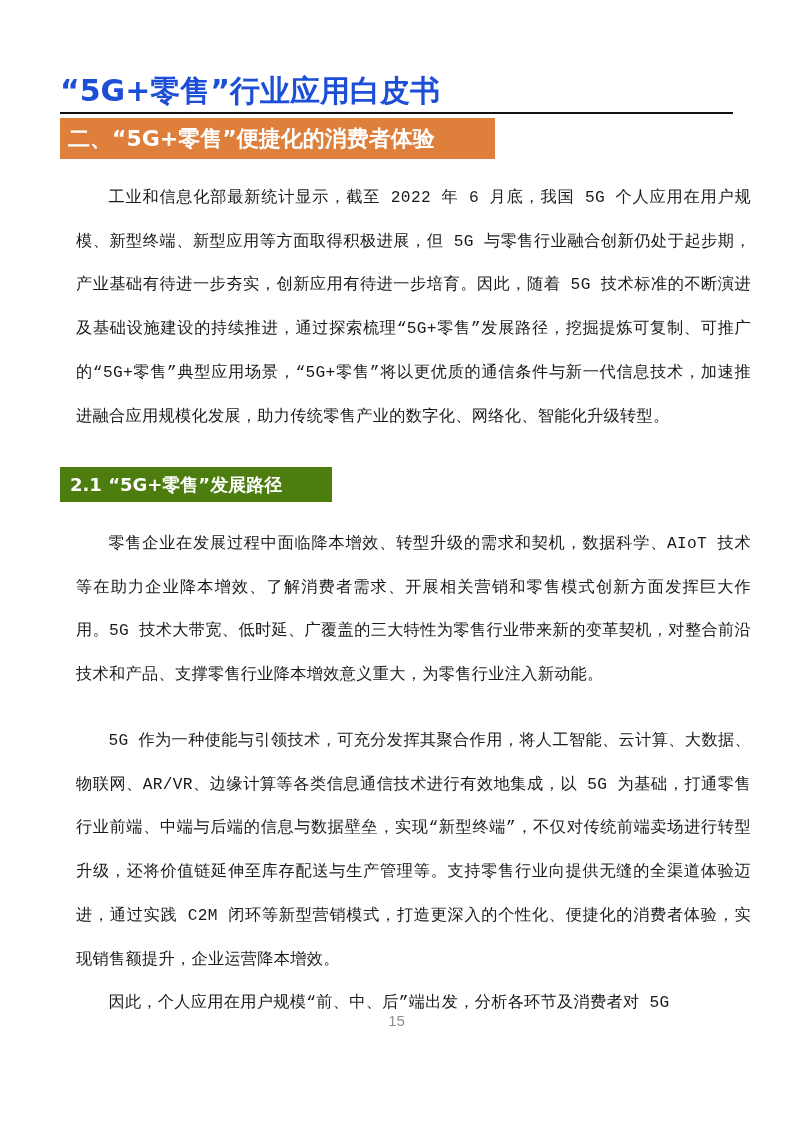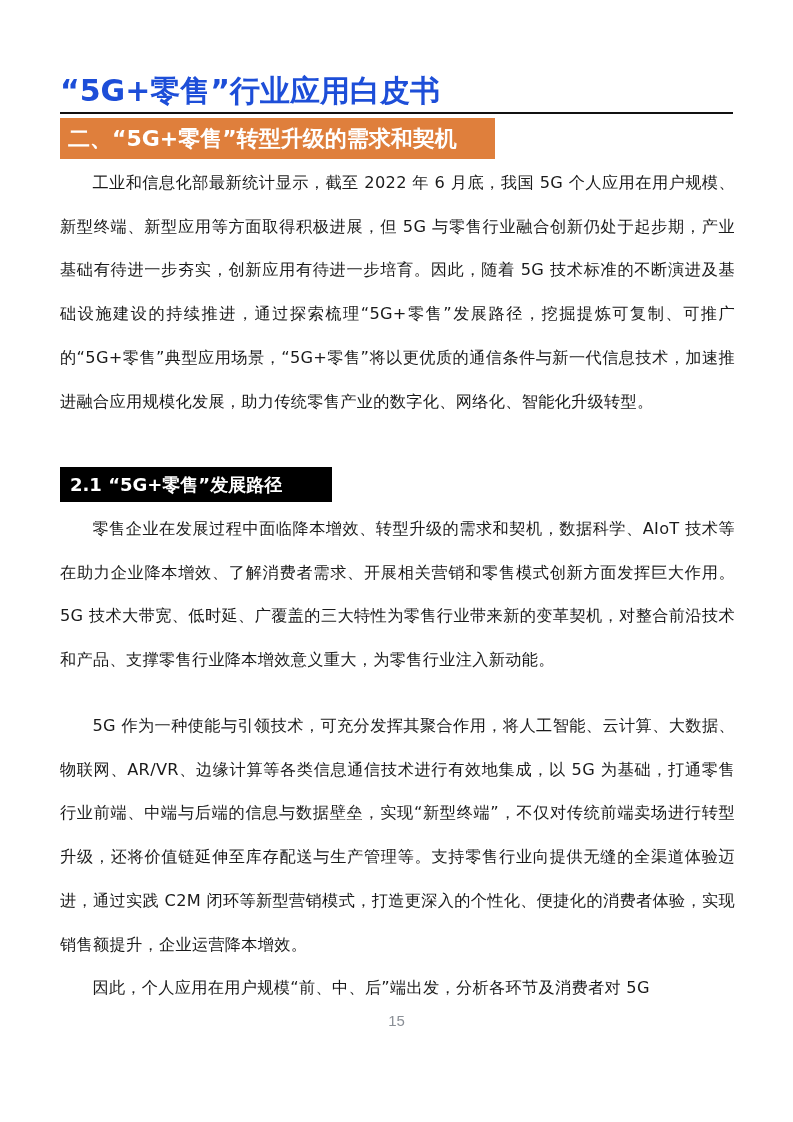--- a/index.html
+++ b/index.html
@@ -48,40 +48,41 @@
       padding-left: 8px;
       box-sizing: border-box;
       white-space: nowrap;
     }
     .subsection-bar {
       position: absolute;
       left: 60px;
       top: 467px;
       width: 272px;
       height: 35px;
-      background: #000000;
+      background: #4d7c0f;
       color: #ffffff;
       font-size: 18px;
       font-weight: bold;
       line-height: 35px;
       padding-left: 10px;
       box-sizing: border-box;
       white-space: nowrap;
     }
     .para {
       position: absolute;
       left: 60px;
       width: 675px;
-      margin: 0;
+      margin: 16px;
       font-size: 16.2px;
       line-height: 43.7px;
       text-align: justify;
       text-indent: 2em;
       color: #1a1a1a;
       letter-spacing: 0.3px;
+      font-family: Liberation Mono, monospace;
     }
     #p1 { top: 161px; }
     #p2 { top: 507px; }
     #p3 { top: 704px; }
     #p4 { top: 966px; }
     .page-number {
       position: absolute;
       left: 0;
       width: 793px;
       top: 1012px;
@@ -90,21 +91,21 @@
       color: #8a8f96;
       font-family: "Liberation Sans", sans-serif;
     }
   </style>
 </head>
 <body>
 
 <div class="doc-header-title">“5G+零售”行业应用白皮书</div>
 <div class="header-rule"></div>
 
-<div class="section-bar">二、“5G+零售”转型升级的需求和契机</div>
+<div class="section-bar">二、“5G+零售”便捷化的消费者体验</div>
 
 <p class="para" id="p1">工业和信息化部最新统计显示，截至 2022 年 6 月底，我国 5G 个人应用在用户规模、新型终端、新型应用等方面取得积极进展，但 5G 与零售行业融合创新仍处于起步期，产业基础有待进一步夯实，创新应用有待进一步培育。因此，随着 5G 技术标准的不断演进及基础设施建设的持续推进，通过探索梳理“5G+零售”发展路径，挖掘提炼可复制、可推广的“5G+零售”典型应用场景，“5G+零售”将以更优质的通信条件与新一代信息技术，加速推进融合应用规模化发展，助力传统零售产业的数字化、网络化、智能化升级转型。</p>
 
 <div class="subsection-bar">2.1 “5G+零售”发展路径</div>
 
 <p class="para" id="p2">零售企业在发展过程中面临降本增效、转型升级的需求和契机，数据科学、AIoT 技术等在助力企业降本增效、了解消费者需求、开展相关营销和零售模式创新方面发挥巨大作用。5G 技术大带宽、低时延、广覆盖的三大特性为零售行业带来新的变革契机，对整合前沿技术和产品、支撑零售行业降本增效意义重大，为零售行业注入新动能。</p>
 <p class="para" id="p3">5G 作为一种使能与引领技术，可充分发挥其聚合作用，将人工智能、云计算、大数据、物联网、AR/VR、边缘计算等各类信息通信技术进行有效地集成，以 5G 为基础，打通零售行业前端、中端与后端的信息与数据壁垒，实现“新型终端”，不仅对传统前端卖场进行转型升级，还将价值链延伸至库存配送与生产管理等。支持零售行业向提供无缝的全渠道体验迈进，通过实践 C2M 闭环等新型营销模式，打造更深入的个性化、便捷化的消费者体验，实现销售额提升，企业运营降本增效。</p>
 <p class="para" id="p4">因此，个人应用在用户规模“前、中、后”端出发，分析各环节及消费者对 5G</p>
 
 <div class="page-number">15</div>

